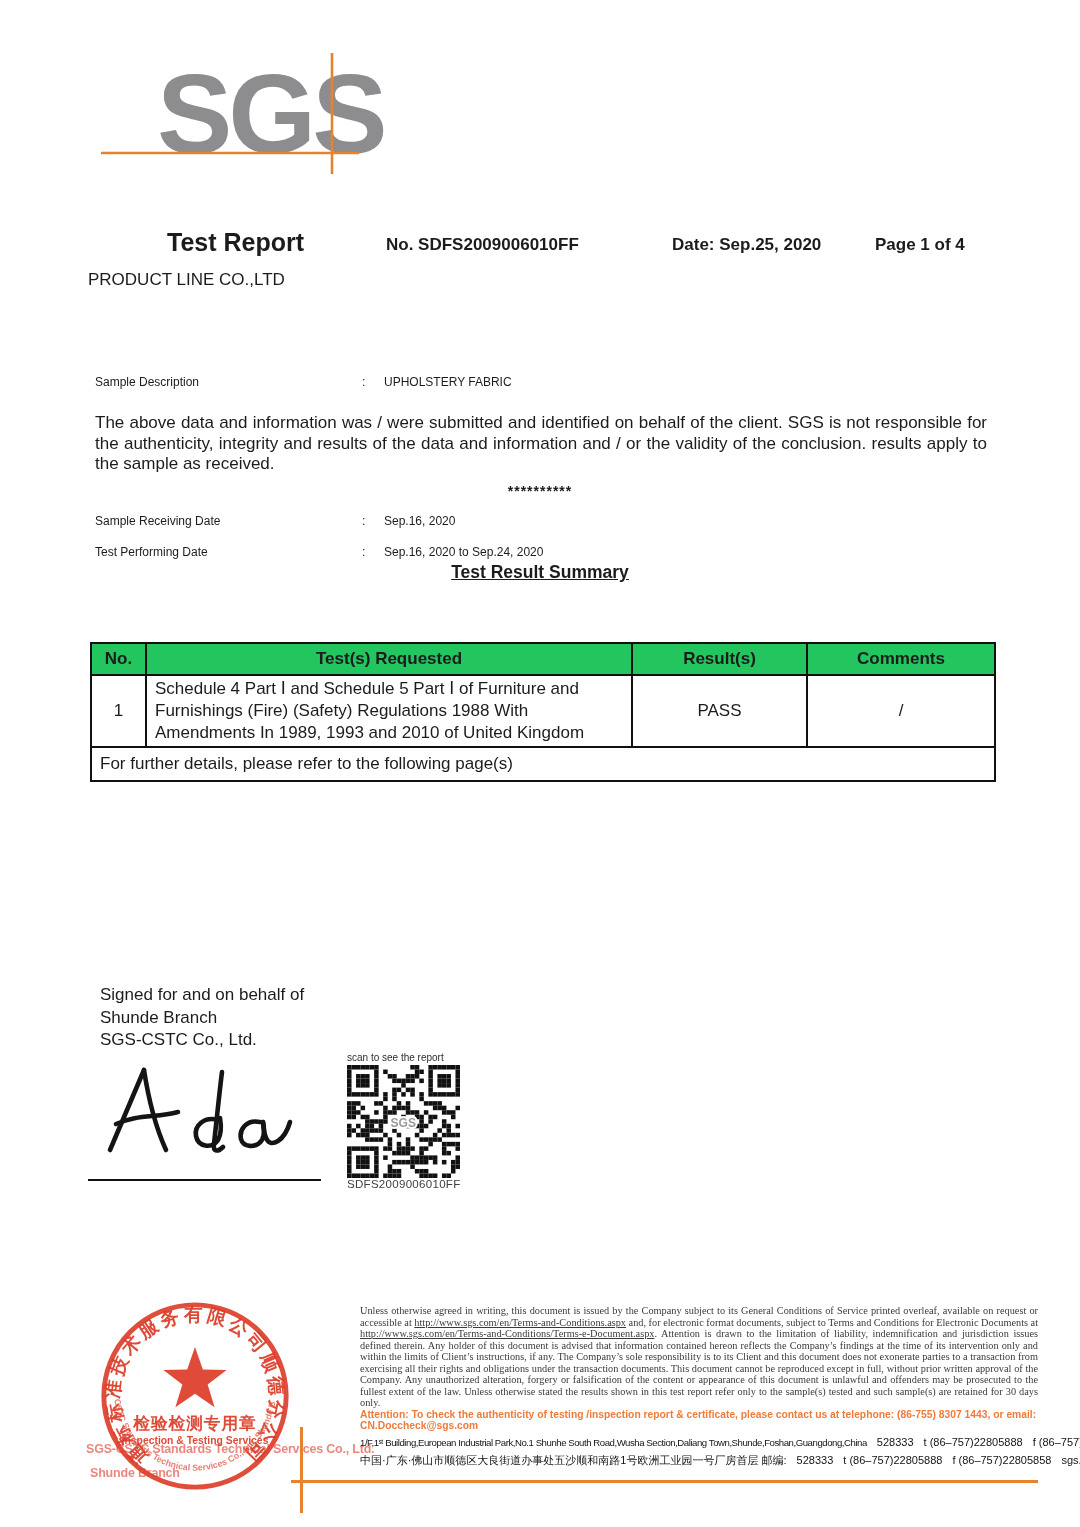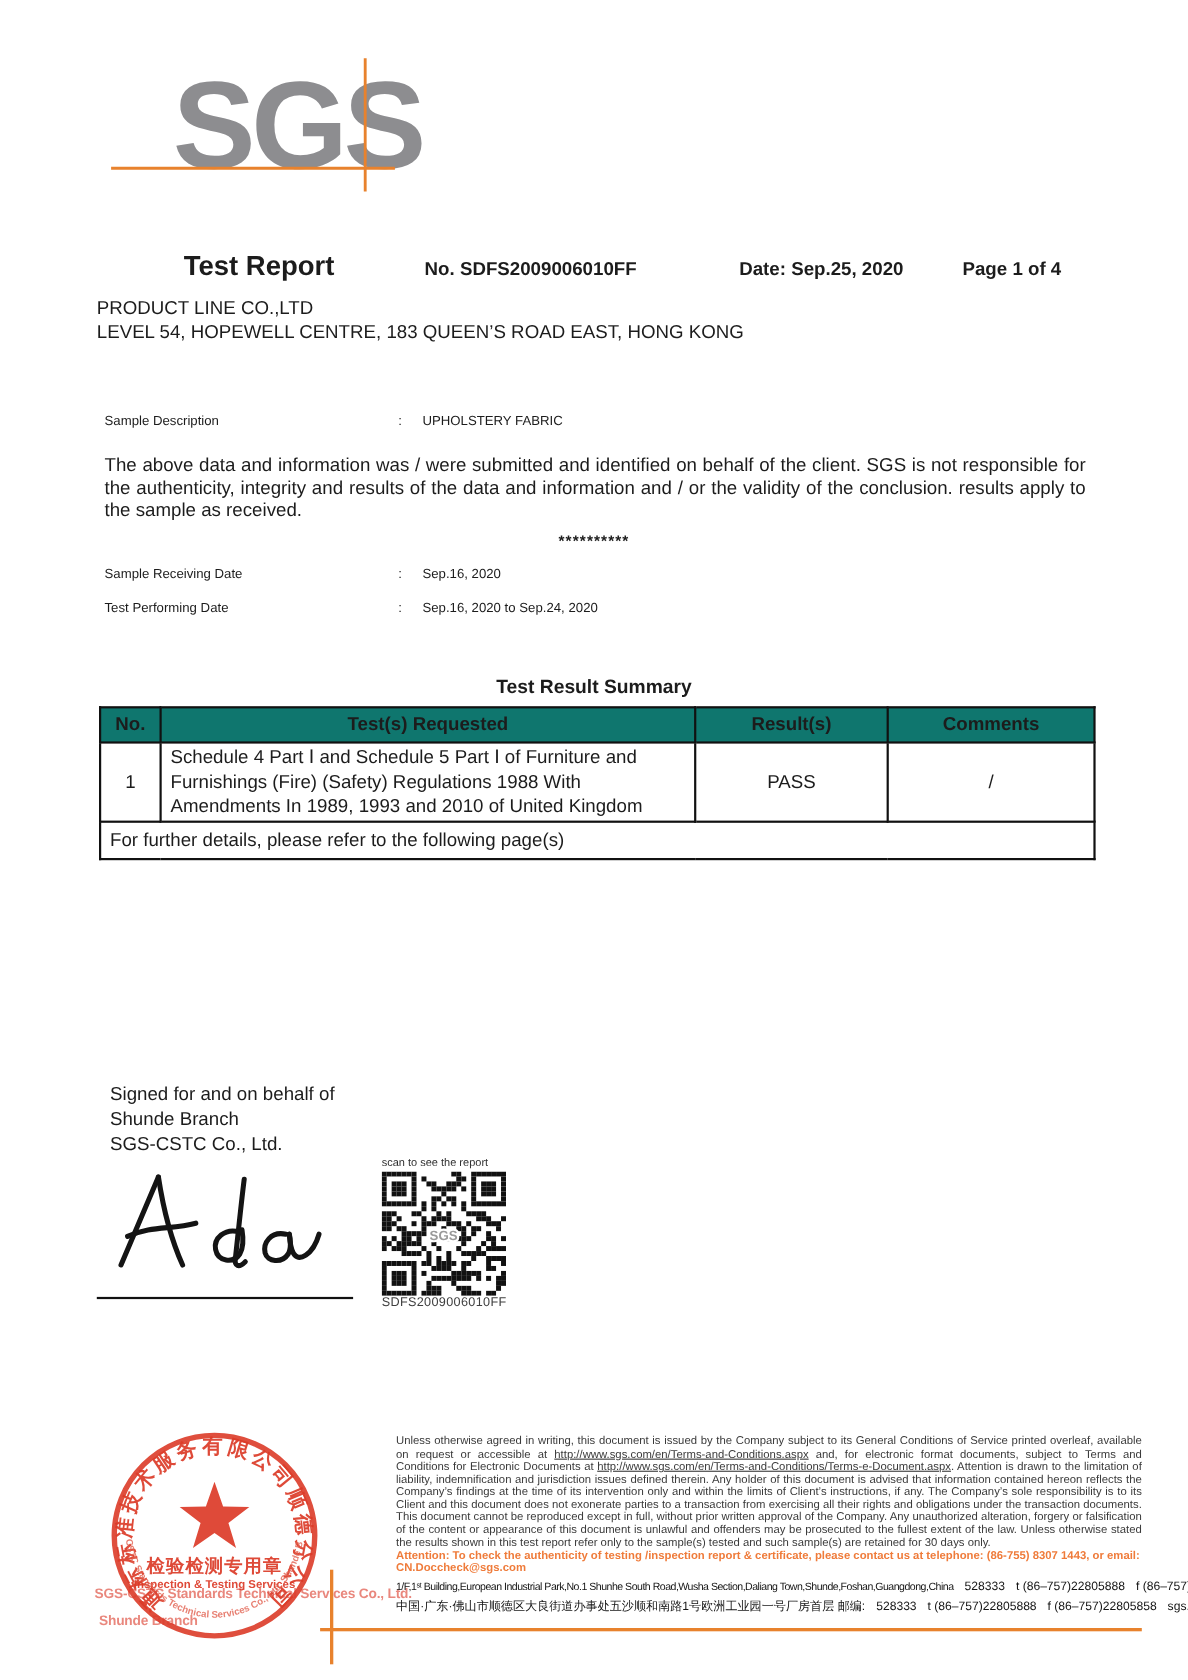--- a/index.html
+++ b/index.html
@@ -19,25 +19,25 @@
   
   .kv{position:absolute;left:0;width:100%;height:22px;font-size:12px;white-space:nowrap;}
   .kv .lb{position:absolute;left:95px;}
   .kv .co{position:absolute;left:362px;}
   .kv .va{position:absolute;left:384px;}
   .kv-sample{top:347px;}
   .kv-recv{top:486px;}
   .kv-perf{top:517px;}
   .disclaimer{position:absolute;left:95px;top:385px;width:892px;font-size:17px;line-height:20.5px;text-align:justify;}
   .stars{position:absolute;left:0;top:455px;width:1080px;text-align:center;font-size:14px;font-weight:bold;letter-spacing:1px;}
-  .summary-heading{position:absolute;left:0;top:586px;width:1080px;text-align:center;font-size:17.5px;font-weight:bold;}
+  .summary-heading{position:absolute;left:0;top:534px;width:1080px;text-align:center;font-size:17.5px;font-weight:bold;text-decoration:underline;}
   
   .tbl{position:absolute;left:90px;top:614px;width:904px;border-collapse:collapse;table-layout:fixed;}
   .tbl th,.tbl td{border:2px solid #111;font-size:17px;vertical-align:middle;}
-  .tbl th{background:#0f766e;font-weight:bold;height:30px;text-align:center;padding:0 2px;}
+  .tbl th{background:#22c55e;font-weight:bold;height:30px;text-align:center;padding:0 2px;}
   .tbl td{padding:2px 8px;}
   .td-center{text-align:center;}
   .td-test{line-height:22px;padding:3px 10px 5px 10px;}
   .tbl-footer td{font-size:17px;padding:3px 8px;height:26px;}
   
   .sig-block{position:absolute;left:100px;top:956px;font-size:17px;line-height:22.5px;white-space:nowrap;}
   .sig-svg{position:absolute;left:98px;top:1028px;}
   .sig-line{position:absolute;left:88px;top:1151px;width:233px;border-top:2px solid #111;}
   .sig-name{position:absolute;left:100px;top:1158px;font-size:17px;line-height:23px;white-space:nowrap;}
   
@@ -45,21 +45,21 @@
   .qr-caption{font-size:10px;color:#2e2e2e;white-space:nowrap;}
   .qr-label{font-size:11.5px;color:#3f3f3f;letter-spacing:.3px;white-space:nowrap;}
   
   .stamp-svg{position:absolute;left:97px;top:1270px;width:196px;height:196px;}
   .stamp-overlay{position:absolute;color:rgba(219,62,45,.62);font-size:12.5px;font-weight:bold;white-space:nowrap;letter-spacing:-.2px;}
   .ov1{left:86px;top:1414px;}
   .ov2{left:90px;top:1438px;}
   
   .fineprint{position:absolute;left:360px;top:1277px;width:678px;}
   .fineprint p{margin:0;}
-  .fp-text{font-size:10.3px;line-height:11.5px;text-align:justify;color:#3a3a3a;}
+  .fp-text{font-size:10.3px;line-height:11.5px;text-align:justify;color:#3a3a3a;font-family:Liberation Serif, serif;}
   .fp-text .fp-url{text-decoration:underline;color:#3a3a3a;}
   .fp-attn{margin-top:1px;font-size:10.3px;line-height:11.6px;font-weight:bold;color:#ef7b3a;}
   .fp-attn .fp-email{color:#ef7b3a;}
   .addr-row{display:flex;align-items:baseline;white-space:nowrap;color:#141414;}
   .addr1{margin-top:4px;}
   .addr2{margin-top:5px;}
   .addr-text1{font-size:9.6px;letter-spacing:-.45px;}
   .addr-text2{font-size:11px;}
   .addr-item{font-size:11px;margin-left:10px;}
   .crossline-h{position:absolute;left:291px;top:1452px;width:747px;height:2.5px;background:#e8822d;}
@@ -77,21 +77,20 @@
     <line x1="237" y1="11" x2="237" y2="132" stroke="#e8822d" stroke-width="2.6"></line>
   </svg>
 
   <div class="hdr hdr-title">Test Report</div>
   <div class="hdr hdr-no">No. SDFS2009006010FF</div>
   <div class="hdr hdr-date">Date: Sep.25, 2020</div>
   <div class="hdr hdr-page">Page 1 of  4</div>
 
   <div class="client">
     <div>PRODUCT LINE CO.,LTD</div>
-    <div>LEVEL 54, HOPEWELL CENTRE, 183 QUEEN’S ROAD EAST, HONG KONG</div>
   </div>
 
   <div class="kv kv-sample">
     <span class="lb">Sample Description</span>
     <span class="co">:</span>
     <span class="va">UPHOLSTERY FABRIC</span>
   </div>
 
   <div class="disclaimer">The above data and information was / were submitted and identified on behalf of the client. SGS is not responsible for the authenticity, integrity and results of the data and information and / or the validity of the conclusion. results apply to the sample as received.</div>
 

